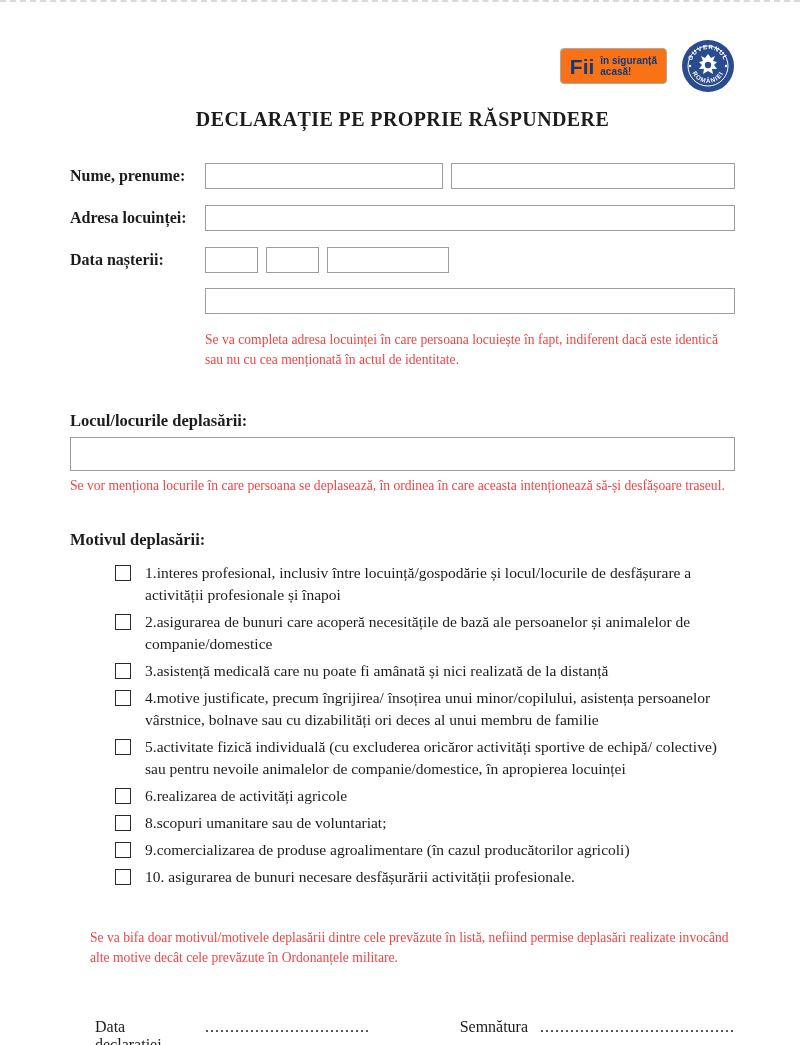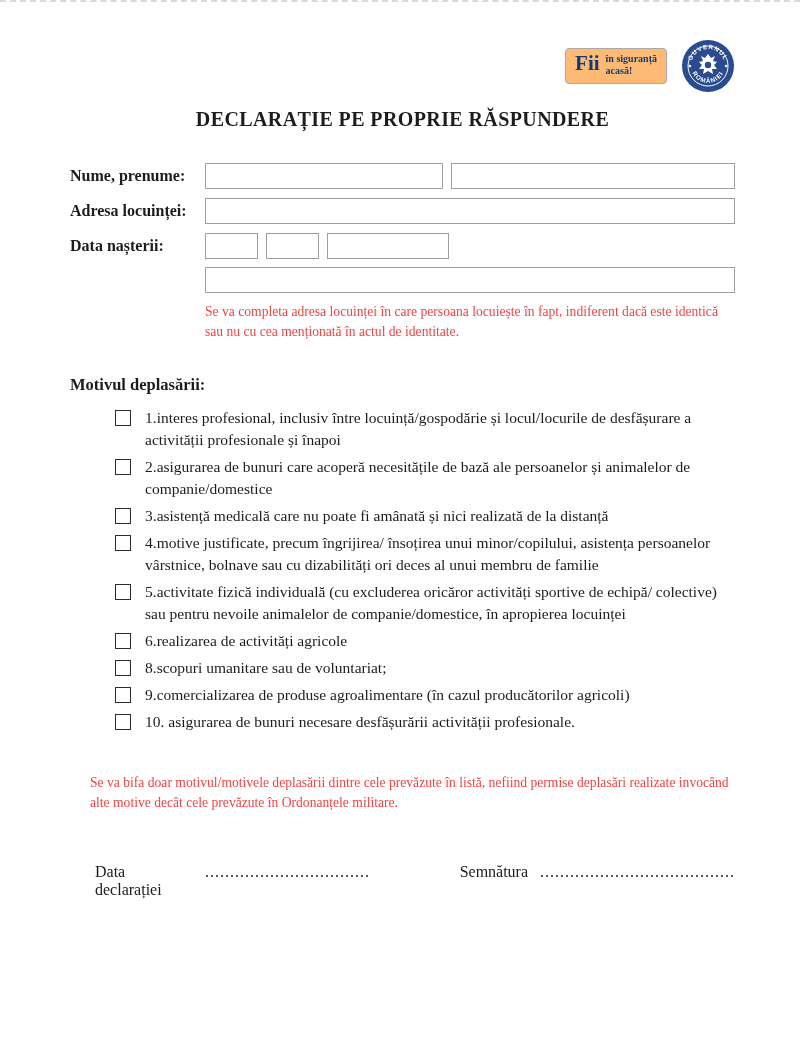--- a/index.html
+++ b/index.html
@@ -15,38 +15,38 @@
     overflow:hidden;
   }
   .content{padding:0 65px 0 70px;box-sizing:border-box;}
 
   
   .header-row{
     display:flex;justify-content:flex-end;align-items:center;
     gap:14px;margin:36px 0 0 0;height:56px;
   }
   .badge{
-    display:flex;align-items:flex-start;gap:6px;
+    display:flex;align-items:center;gap:6px;
     border:1px solid #aaaaaa;border-radius:4px;
-    background:#fdba74;padding:4px 9px;height:26px;
-    font-family:Liberation Serif, serif;
+    background:#f97316;padding:4px 9px;height:26px;
+    font-family:Liberation Sans, sans-serif;
     color:#123a7a;
   }
   .badge .big{font-size:21px;font-weight:bold;line-height:1;}
   .badge .small{font-size:10px;font-weight:bold;line-height:1.15;}
   .seal{width:54px;height:54px;flex:0 0 auto;}
 
   .title{
     text-align:center;font-size:20px;font-weight:bold;
     letter-spacing:.4px;margin:14px 0 0 0;
   }
 
   
   .fields{margin-top:32px;}
-  .field-row{display:flex;align-items:flex-start;margin-bottom:9px;}
+  .field-row{display:flex;align-items:flex-start;margin-bottom:16px;}
   .field-label{width:135px;flex:0 0 auto;font-weight:bold;font-size:16px;padding-top:4px;}
   .boxes{display:flex;flex:1;gap:8px;}
   .inp{
     border:1px solid #9d9d9d;background:#ffffff;height:26px;
     box-sizing:border-box;border-radius:0;
     font-family:inherit;font-size:15px;padding:2px 6px;
   }
   .w-a{width:238px;} .w-b{flex:1;}
   .w-dd{width:53px;} .w-mm{width:53px;} .w-yyyy{width:122px;}
   .w-full{flex:1;}
@@ -147,20 +147,25 @@
       </div>
       <div class="field-row addr2-row">
         <span class="field-label"></span>
         <span class="boxes">
           <input class="inp w-full" type="text" value="" style="">
         </span>
       </div>
       <p class="note addr-note">Se va completa adresa locuinței în care persoana locuiește în fapt, indiferent dacă este identică sau nu cu cea menționată în actul de identitate.</p>
     </div>
 
+    <div class="section-destination">
+      <div class="section-heading">Locul/locurile deplasării:</div>
+      <input class="inp dest-box" type="text" value="" style="">
+      <p class="note dest-note">Se vor menționa locurile în care persoana se deplasează, în ordinea în care aceasta intenționează să-și desfășoare traseul.</p>
+    </div>
 
     <div class="section-reasons">
       <div class="section-heading">Motivul deplasării:</div>
       <ul class="reasons-list" id="reasons-list">
   <li class="reason-item">
     <span class="checkbox"></span>
     <span class="reason-text">1.interes profesional, inclusiv între locuință/gospodărie și locul/locurile de desfășurare a activității profesionale și înapoi</span>
   </li>
 
   <li class="reason-item">

